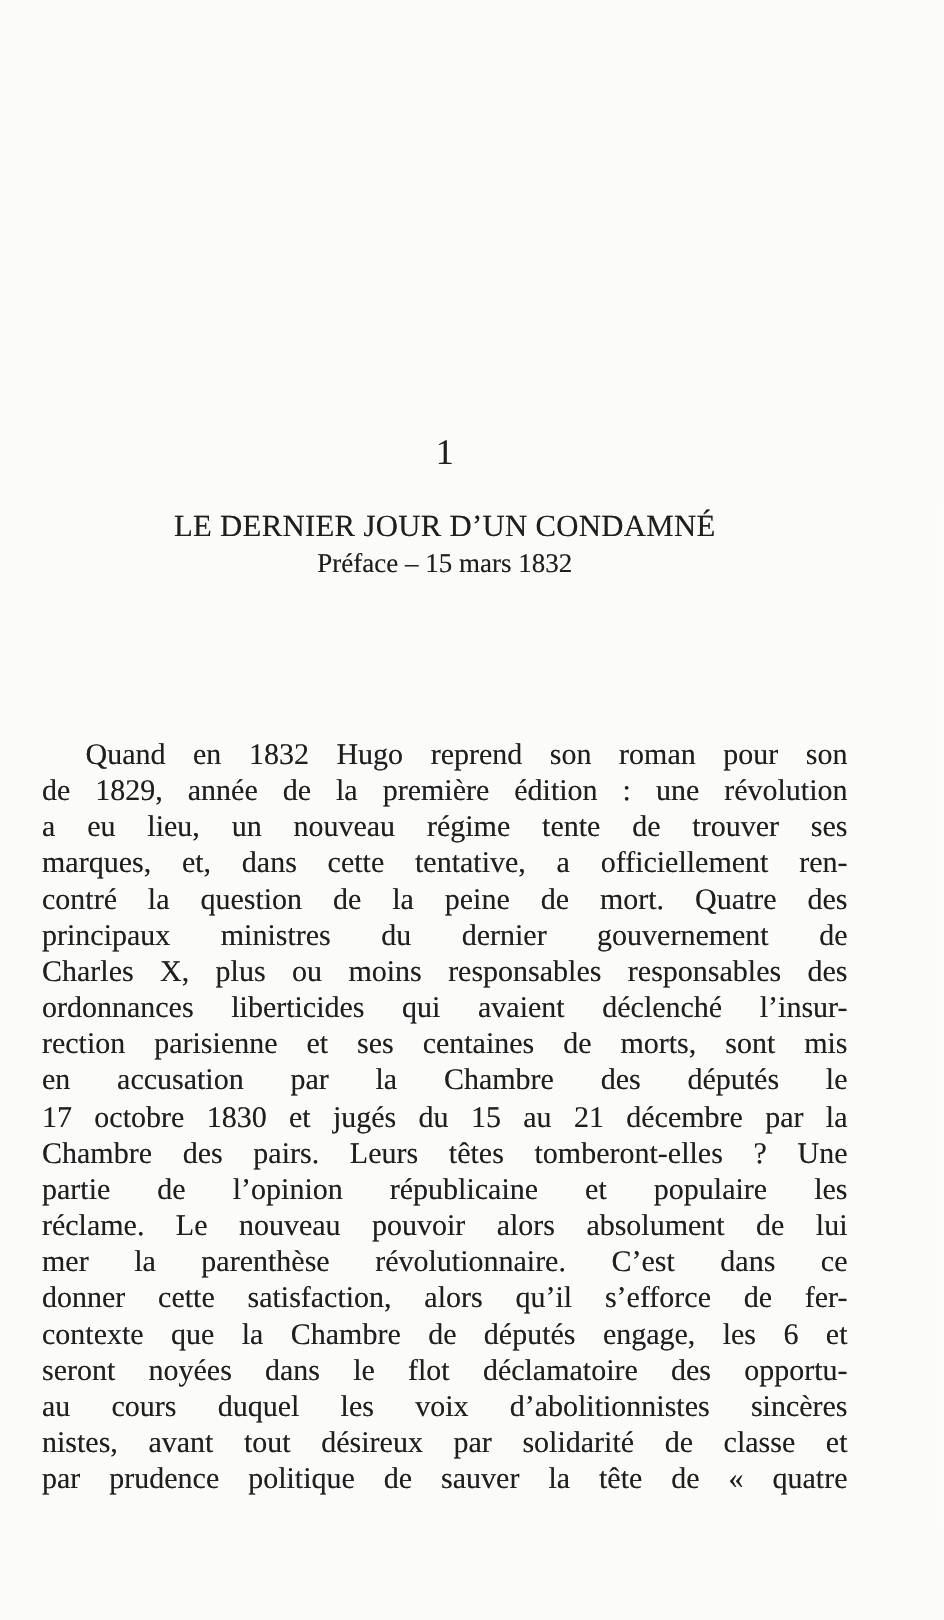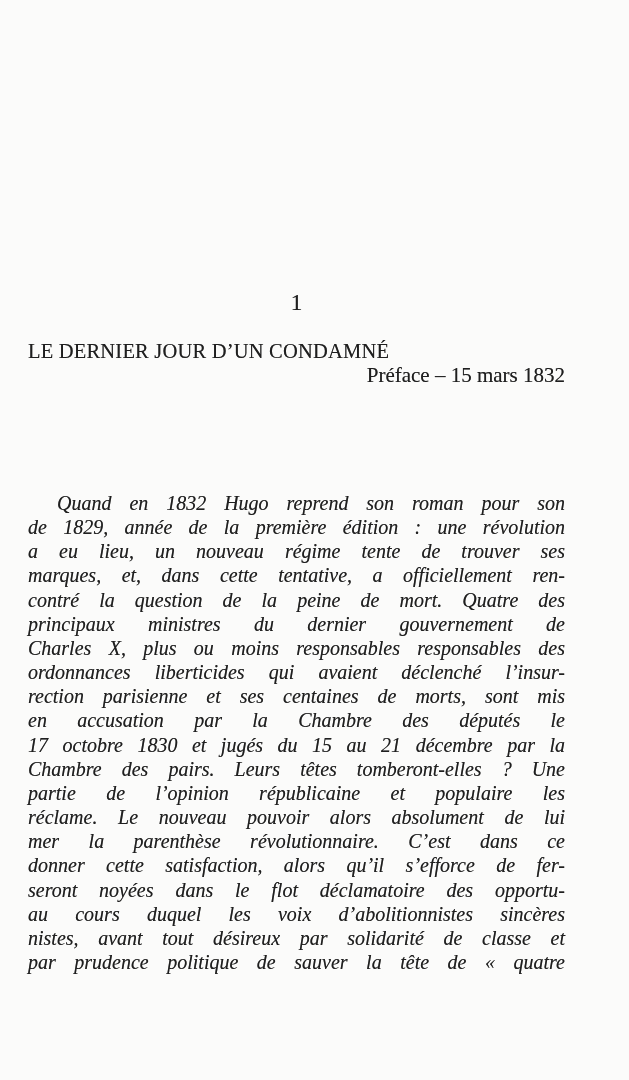--- a/index.html
+++ b/index.html
@@ -24,43 +24,42 @@
     text-align: center;
     font-size: 24px;
     line-height: 28px;
   }
   .chapter-title {
     position: absolute;
     top: 340px;
     left: 28px;
     width: 537px;
     margin: 0;
-    text-align: left;
+    text-align: center;
     font-size: 20.5px;
     line-height: 23px;
     font-weight: 400;
     letter-spacing: 0.2px;
   }
   .chapter-subtitle {
     position: absolute;
     top: 363px;
     left: 28px;
     width: 537px;
     margin: 0;
-    text-align: right;
-    font-size: 21px;
+    text-align: center;
+    font-size: 18px;
     line-height: 25px;
     font-weight: 400;
   }
   .body-text {
     position: absolute;
     top: 491px;
     left: 28px;
     width: 537px;
-    font-style: italic;
     font-size: 20px;
     line-height: 24.15px;
   }
   .body-line {
     margin: 0;
     padding: 0;
     text-align: justify;
     text-align-last: justify;
   }
   .body-line:first-child {
@@ -84,18 +83,19 @@
       <p class="body-line">Charles X, plus ou moins responsables responsables des</p>
       <p class="body-line">ordonnances liberticides qui avaient déclenché l’insur-</p>
       <p class="body-line">rection parisienne et ses centaines de morts, sont mis</p>
       <p class="body-line">en accusation par la Chambre des députés le</p>
       <p class="body-line">17 octobre 1830 et jugés du 15 au 21 décembre par la</p>
       <p class="body-line">Chambre des pairs. Leurs têtes tomberont-elles ? Une</p>
       <p class="body-line">partie de l’opinion républicaine et populaire les</p>
       <p class="body-line">réclame. Le nouveau pouvoir alors absolument de lui</p>
       <p class="body-line">mer la parenthèse révolutionnaire. C’est dans ce</p>
       <p class="body-line">donner cette satisfaction, alors qu’il s’efforce de fer-</p>
+      <p class="body-line">contexte que la Chambre de députés engage, les 6 et</p>
       <p class="body-line">seront noyées dans le flot déclamatoire des opportu-</p>
       <p class="body-line">au cours duquel les voix d’abolitionnistes sincères</p>
       <p class="body-line">nistes, avant tout désireux par solidarité de classe et</p>
       <p class="body-line">par prudence politique de sauver la tête de « quatre</p>
     </div>
 </div>
 
 </body></html>

